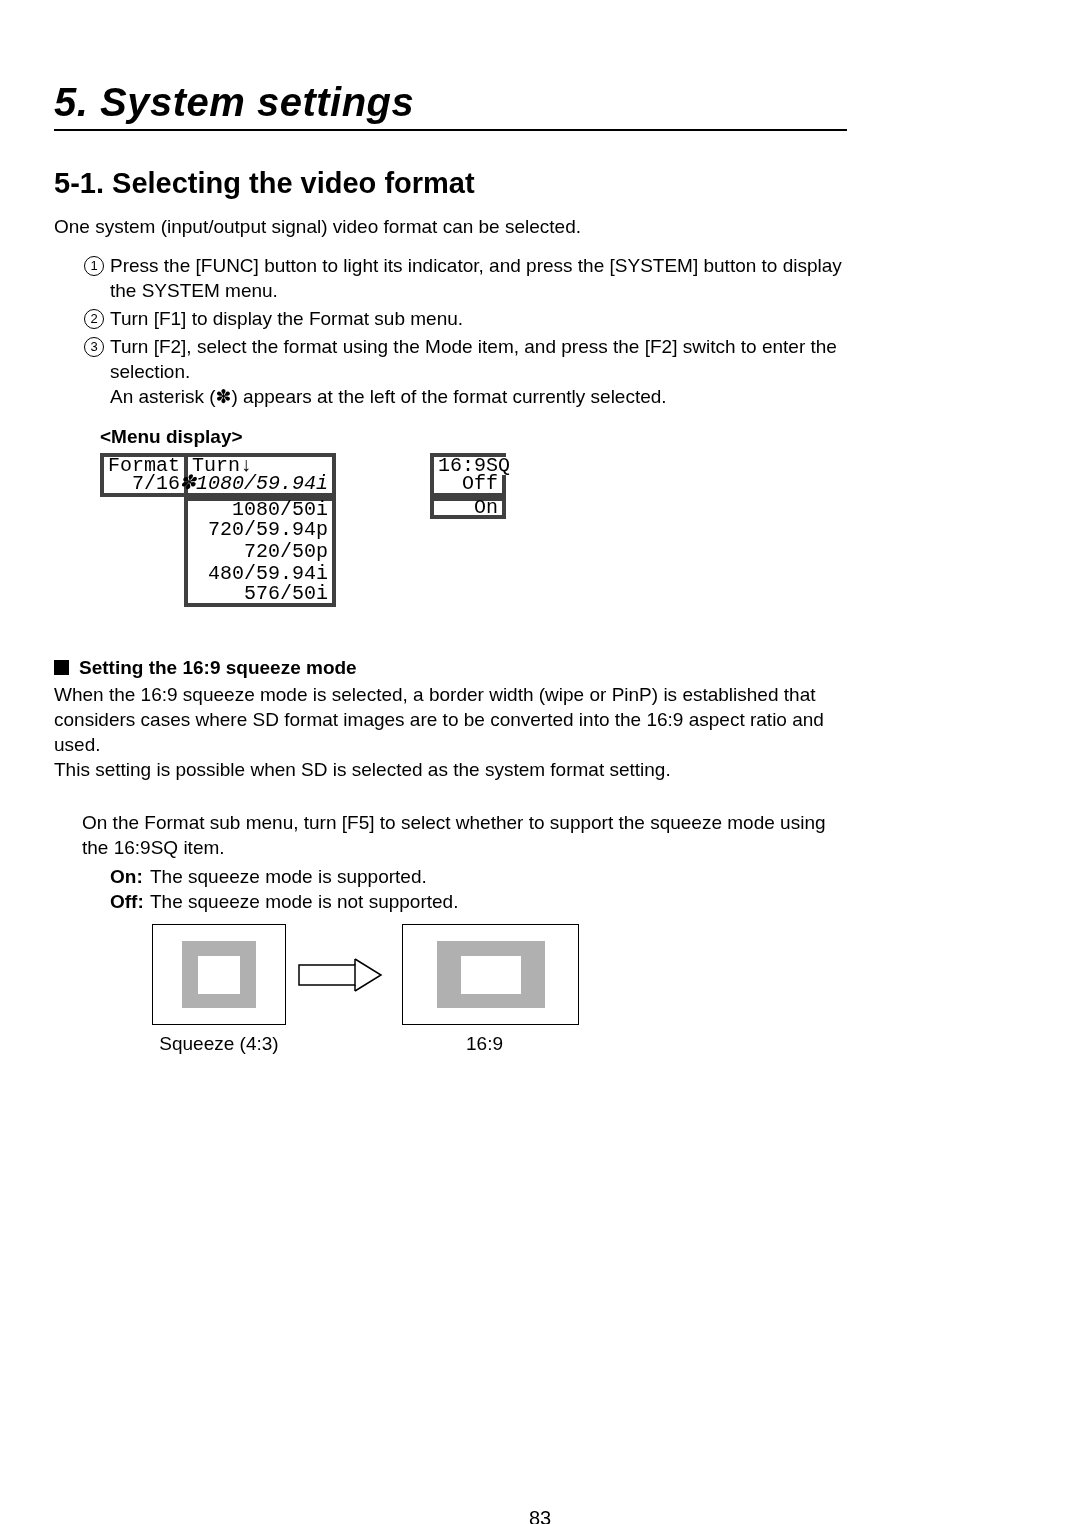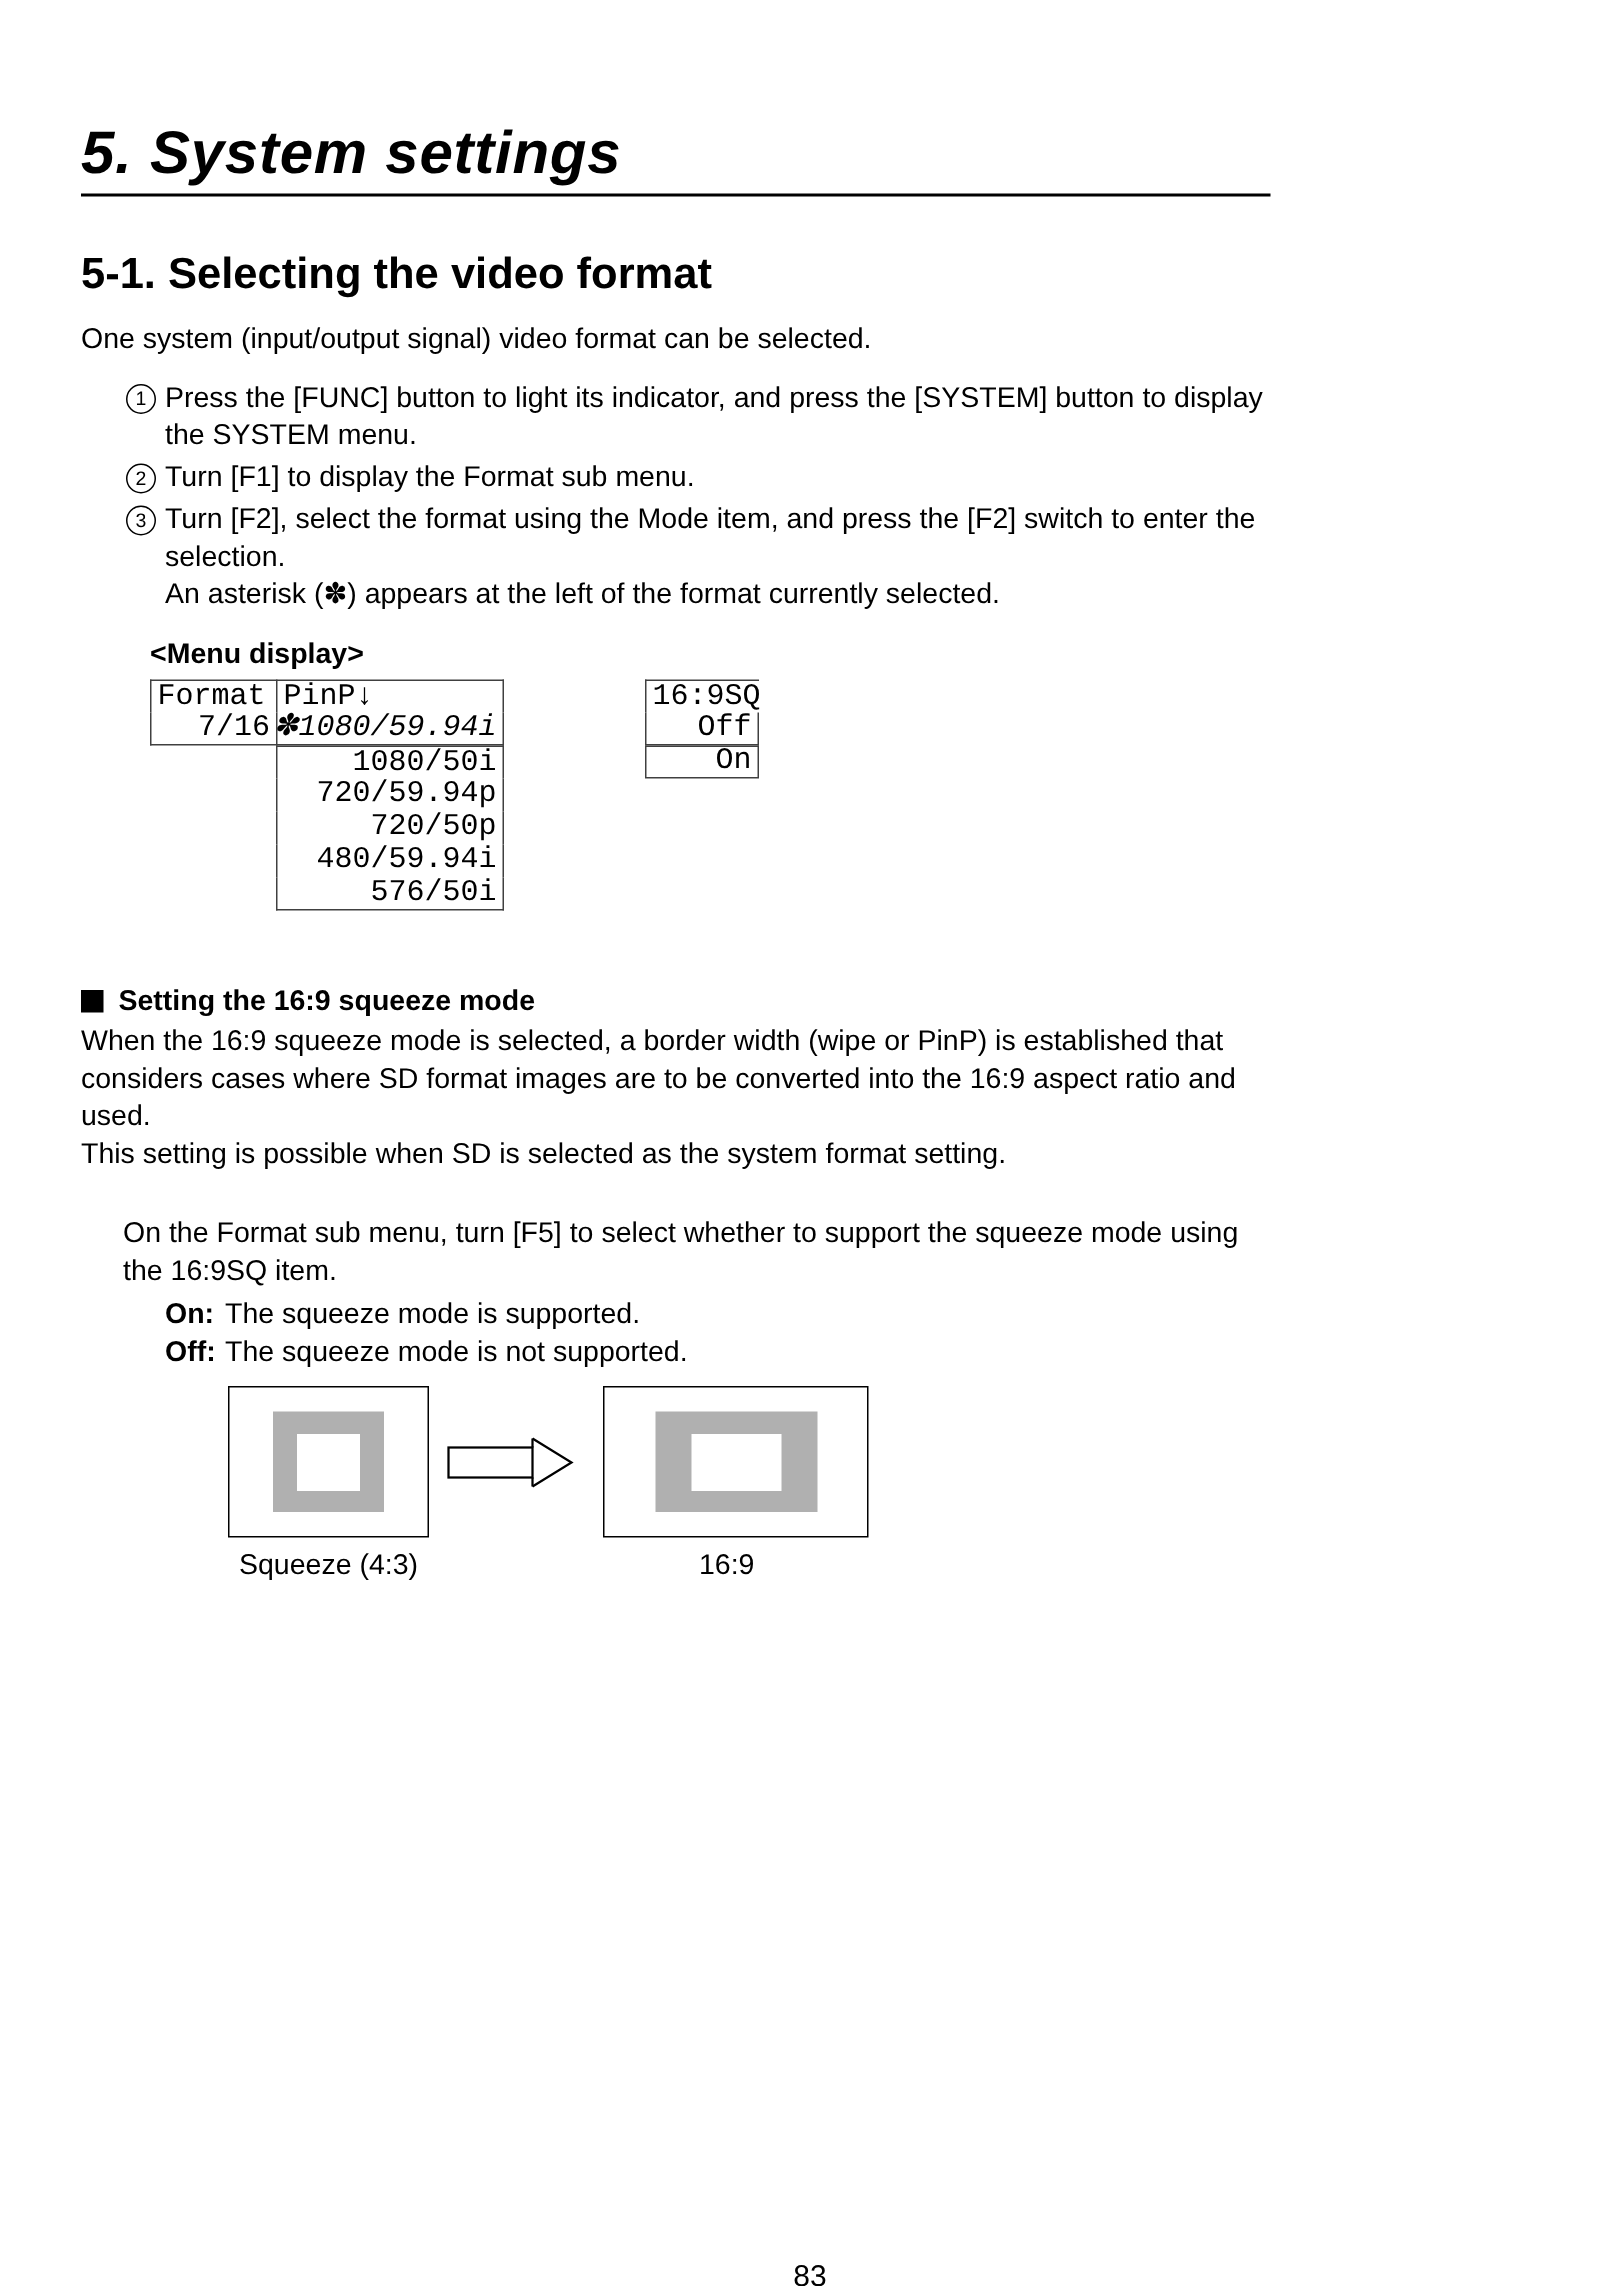--- a/index.html
+++ b/index.html
@@ -76,21 +76,21 @@
     font-family: "Courier New", Courier, monospace;
     font-size: 20px;
     line-height: 1.05;
   }
   .menu-row {
     display: flex;
     align-items: stretch;
     height: 22px;
   }
   .cell {
-    border: 1px solid #404040;
+    border: 4px solid #404040;
     box-sizing: border-box;
     padding: 0 4px;
     display: flex;
     align-items: center;
     white-space: pre;
   }
   .no-top { border-top: none; }
   .no-bottom { border-bottom: none; }
   .c-format { width: 84px; justify-content: flex-start; border-right: none; }
   .c-mode-h { width: 152px; justify-content: flex-start; }
@@ -206,21 +206,21 @@
 An asterisk (✽) appears at the left of the format currently selected.</span>
       </div>
     </div>
 
     <div class="menu-label">&lt;Menu display&gt;</div>
 
     <div class="menu-display">
 
       <div class="menu-row">
         <div class="cell c-format no-bottom">Format</div>
-        <div class="cell c-mode-h no-bottom">PinP↓</div>
+        <div class="cell c-mode-h no-bottom">Turn↓</div>
         <div class="cell gap"></div>
         <div class="cell c-sq-h no-bottom">16:9SQ</div>
       </div>
 
       <div class="menu-row">
         <div class="cell c-page no-top">7/16</div>
         <div class="cell c-mode-v no-top">✽1080/59.94i</div>
         <div class="cell gap"></div>
         <div class="cell c-sq-v no-top">Off</div>
       </div>

